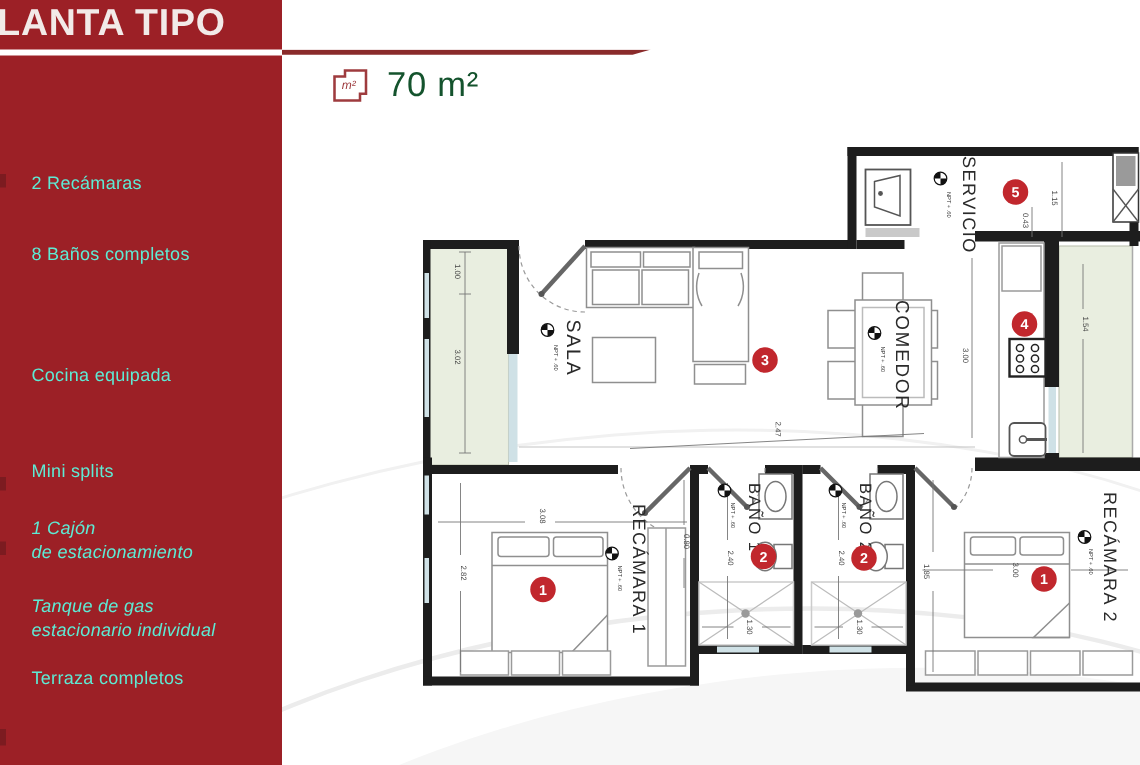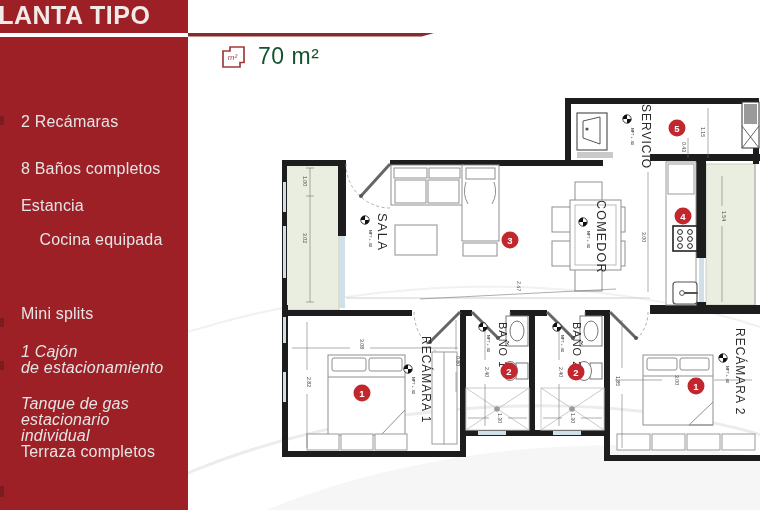--- a/index.html
+++ b/index.html
@@ -8,21 +8,21 @@
   
   .wave{position:absolute;border-radius:50%;pointer-events:none;}
   .wave1{left:-60px;top:408px;width:1050px;height:560px;border:3px solid #ececec;transform:rotate(-6deg);}
   .wave2{left:40px;top:448px;width:1020px;height:520px;background:#f6f6f6;transform:rotate(-5deg);}
   .wave3{left:-250px;top:292px;width:1300px;height:800px;border:2px solid #f1f1f1;transform:rotate(-8deg);}
   
   .sidebar{position:absolute;left:0;top:0;width:188px;height:510px;background:#9c2026;z-index:3;}
   .sb-title{position:absolute;left:-19px;top:1px;margin:0;color:#f2eae8;font-size:25px;font-weight:600;
             letter-spacing:.5px;white-space:nowrap;}
   .sb-sep{position:absolute;left:0;top:33px;width:188px;height:4px;background:#ffffff;}
-  .sb-item{position:absolute;left:21px;color:#e5e5e5;font-size:16px;line-height:16px;
+  .sb-item{position:absolute;left:21px;color:#5eead4;font-size:12px;line-height:16px;
            letter-spacing:.2px;white-space:pre-line;width:160px;}
   .tick{position:absolute;left:0;width:4px;background:#7c1b20;}
   
   .accent-line{position:absolute;left:188px;top:33px;width:246px;height:3.5px;background:#8a2b2b;z-index:2;
                clip-path:polygon(0 0,100% 0,95% 100%,0 100%);}
   
   .area-row{position:absolute;left:219px;top:41px;display:flex;align-items:center;gap:11px;z-index:2;text-align:center;}
   .area-value{color:#14532d;font-size:23px;letter-spacing:.5px;}
   .plan-svg{position:absolute;left:270px;top:80px;z-index:1;}
   text{font-family:"Liberation Sans", sans-serif;}
@@ -38,22 +38,21 @@
 
   <div class="sidebar">
     <h1 class="sb-title">PLANTA TIPO</h1>
     <div class="sb-sep"></div>
     <div class="tick" style="top:116px;height:9px;"></div>
     <div class="tick" style="top:318px;height:9px;"></div>
     <div class="tick" style="top:361px;height:9px;"></div>
     <div class="tick" style="top:486px;height:11px;"></div>
     <div class="sb-item" style="top:114px;">2 Recámaras</div>
     <div class="sb-item" style="top:161px;">8 Baños completos</div>
-    <div class="sb-item" style="top:198px;">Estancia</div>
-    <div class="sb-item" style="top:232px;text-align:center;">Cocina equipada</div>
+    <div class="sb-item" style="top:242px;">Cocina equipada</div>
     <div class="sb-item" style="top:306px;">Mini splits</div>
     <div class="sb-item" style="top:344px;font-style:italic;">1 Cajón
 de estacionamiento</div>
     <div class="sb-item" style="top:396px;font-style:italic;">Tanque de gas
 estacionario individual</div>
     <div class="sb-item" style="top:444px;">Terraza completos</div>
   </div>
 
   <div class="accent-line"></div>
 

